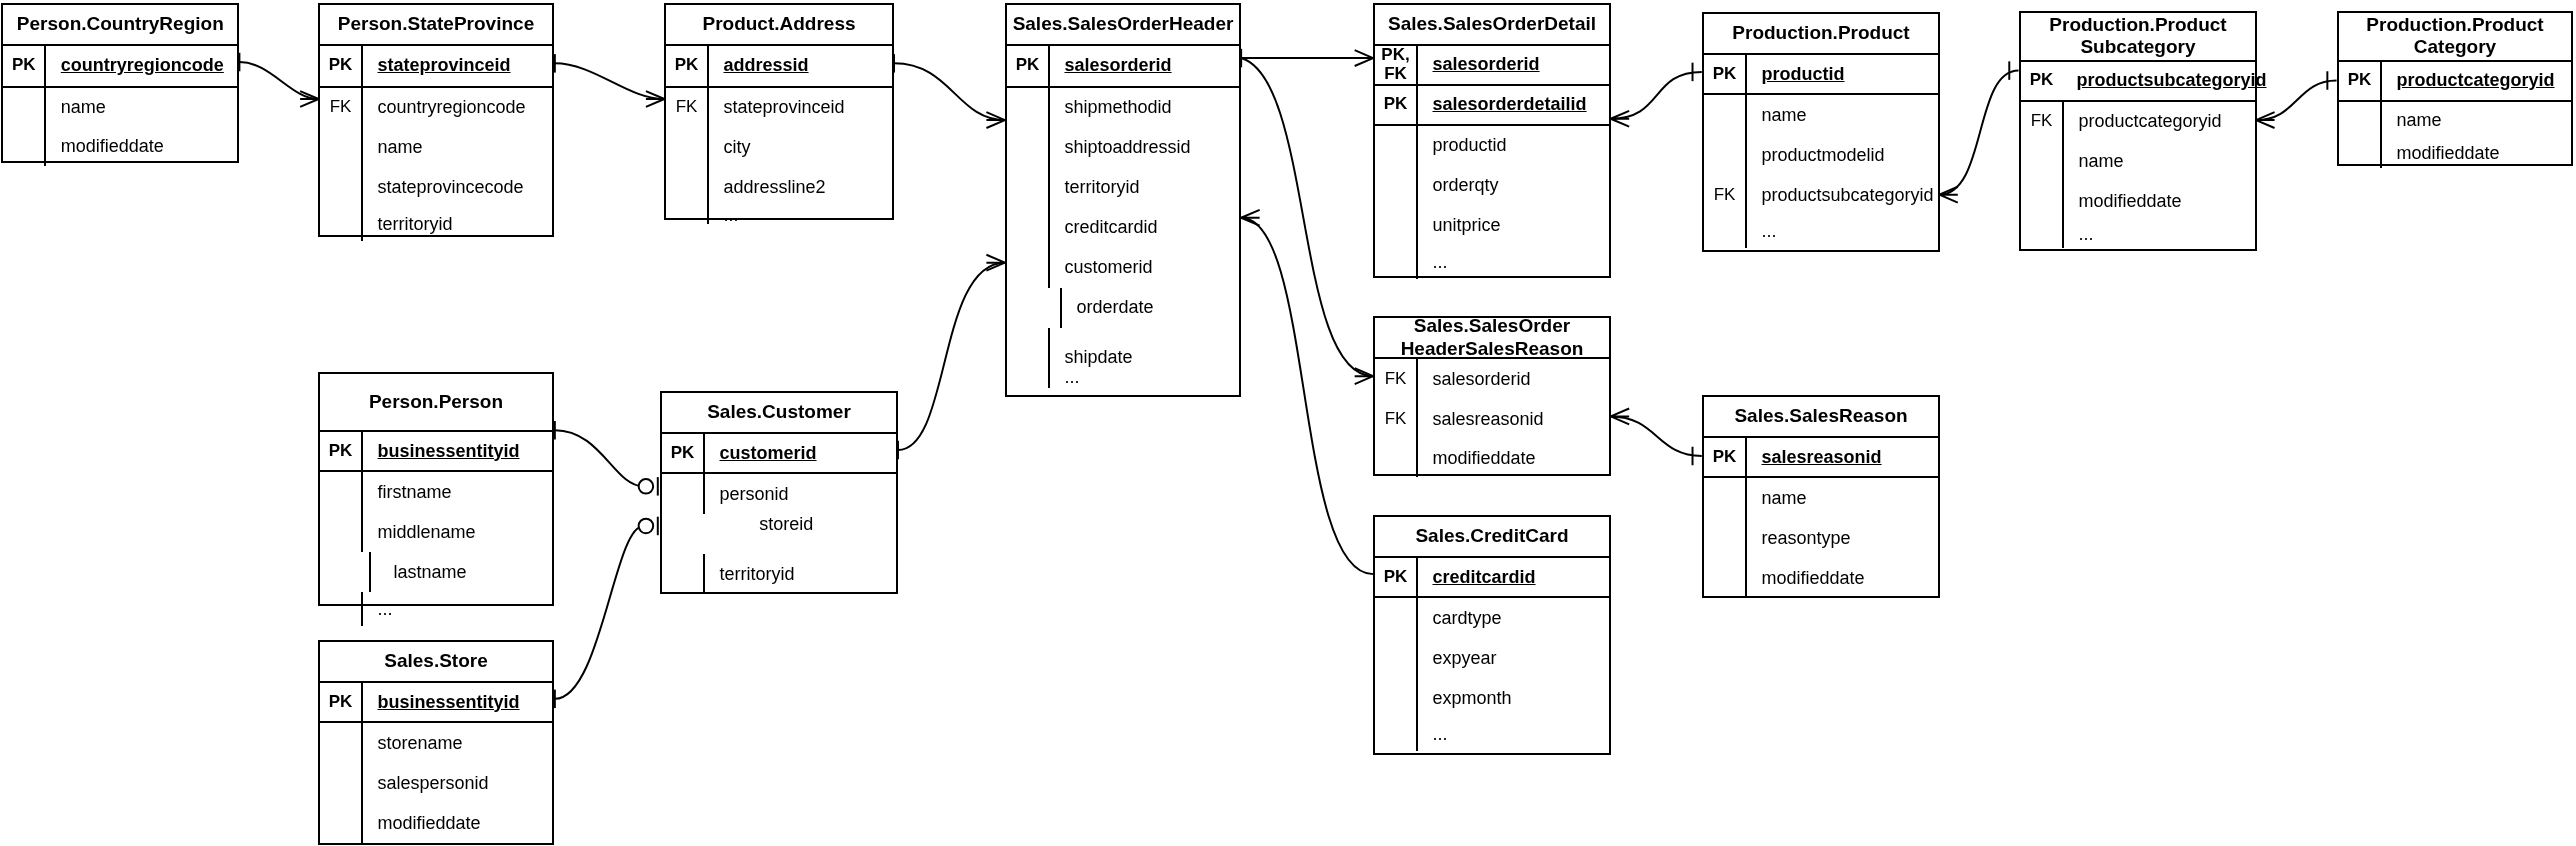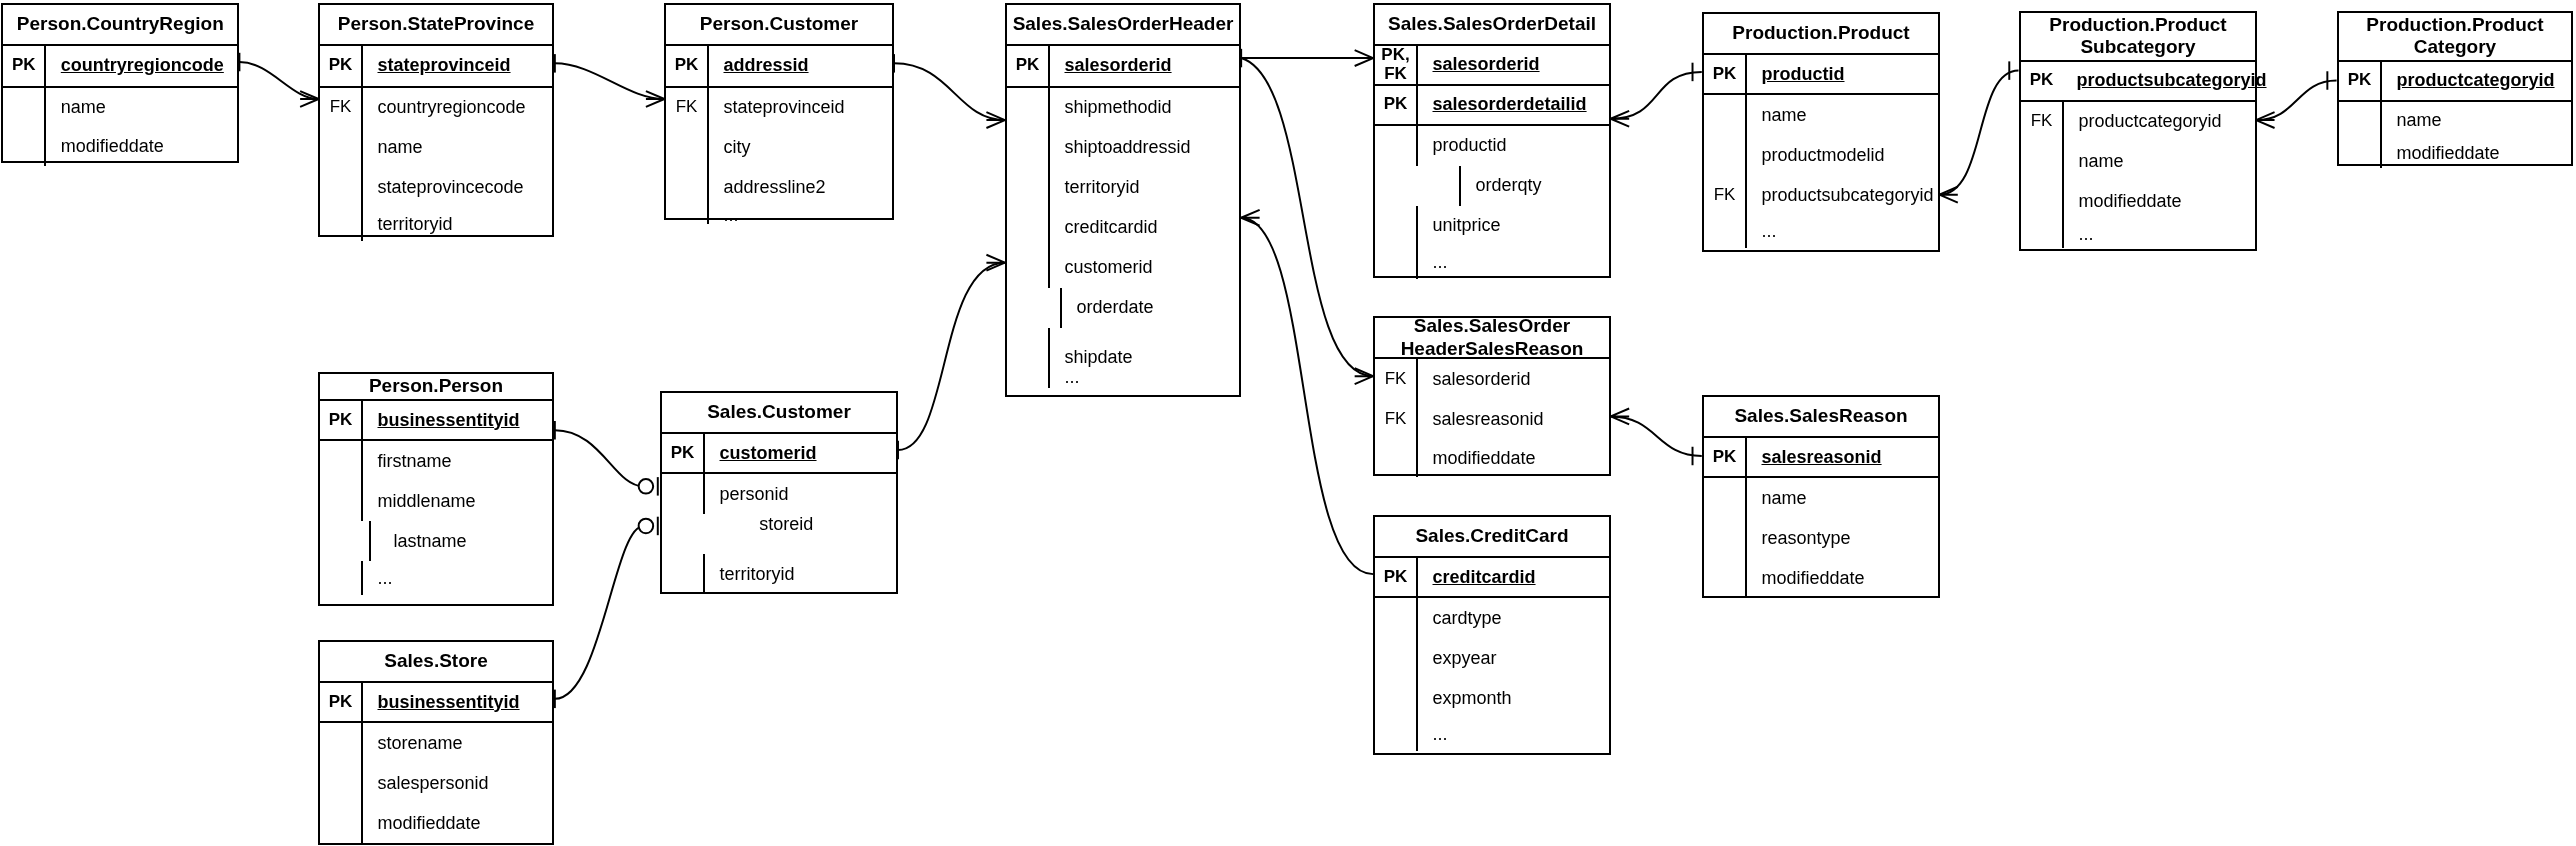--- a/index.html
+++ b/index.html
@@ -171,21 +171,21 @@
         <div class="row" style="height: 33px;">
           <div class="key">
             <span></span>
           </div>
           <div class="sep"></div>
           <div class="attr">territoryid</div>
         </div>
       </div>
     </div>
     <div class="entity" style="left: 664px; top: 2.6px; width: 230px; height: 217px;">
-      <div class="ent-title" style="height: 41px;">Person.Customer</div>
+      <div class="ent-title" style="height: 41px;">Product.Address</div>
       <div class="sect">
         <div class="row" style="height: 40px;">
           <div class="key">
             <span>PK</span>
           </div>
           <div class="sep"></div>
           <div class="attr pk">addressid</div>
         </div>
       </div>
       <div class="sect last">
@@ -311,21 +311,21 @@
         </div>
       </div>
       <div class="sect last">
         <div class="row" style="height: 40px;">
           <div class="key">
             <span></span>
           </div>
           <div class="sep"></div>
           <div class="attr">productid</div>
         </div>
-        <div class="row" style="height: 40px; padding-left: 43px;">
+        <div class="row" style="height: 40px;">
           <div class="key">
             <span></span>
           </div>
           <div class="sep"></div>
           <div class="attr">orderqty</div>
         </div>
         <div class="row" style="height: 40px;">
           <div class="key">
             <span></span>
           </div>
@@ -447,21 +447,21 @@
         <div class="row" style="height: 29px;">
           <div class="key">
             <span></span>
           </div>
           <div class="sep"></div>
           <div class="attr">modifieddate</div>
         </div>
       </div>
     </div>
     <div class="entity" style="left: 318px; top: 372px; width: 236px; height: 234px;">
-      <div class="ent-title" style="height: 27px; text-align: center;">Person.Person</div>
+      <div class="ent-title" style="height: 58px; text-align: center;">Person.Person</div>
       <div class="sect">
         <div class="row" style="height: 38px;">
           <div class="key">
             <span>PK</span>
           </div>
           <div class="sep"></div>
           <div class="attr pk">businessentityid</div>
         </div>
       </div>
       <div class="sect last">

